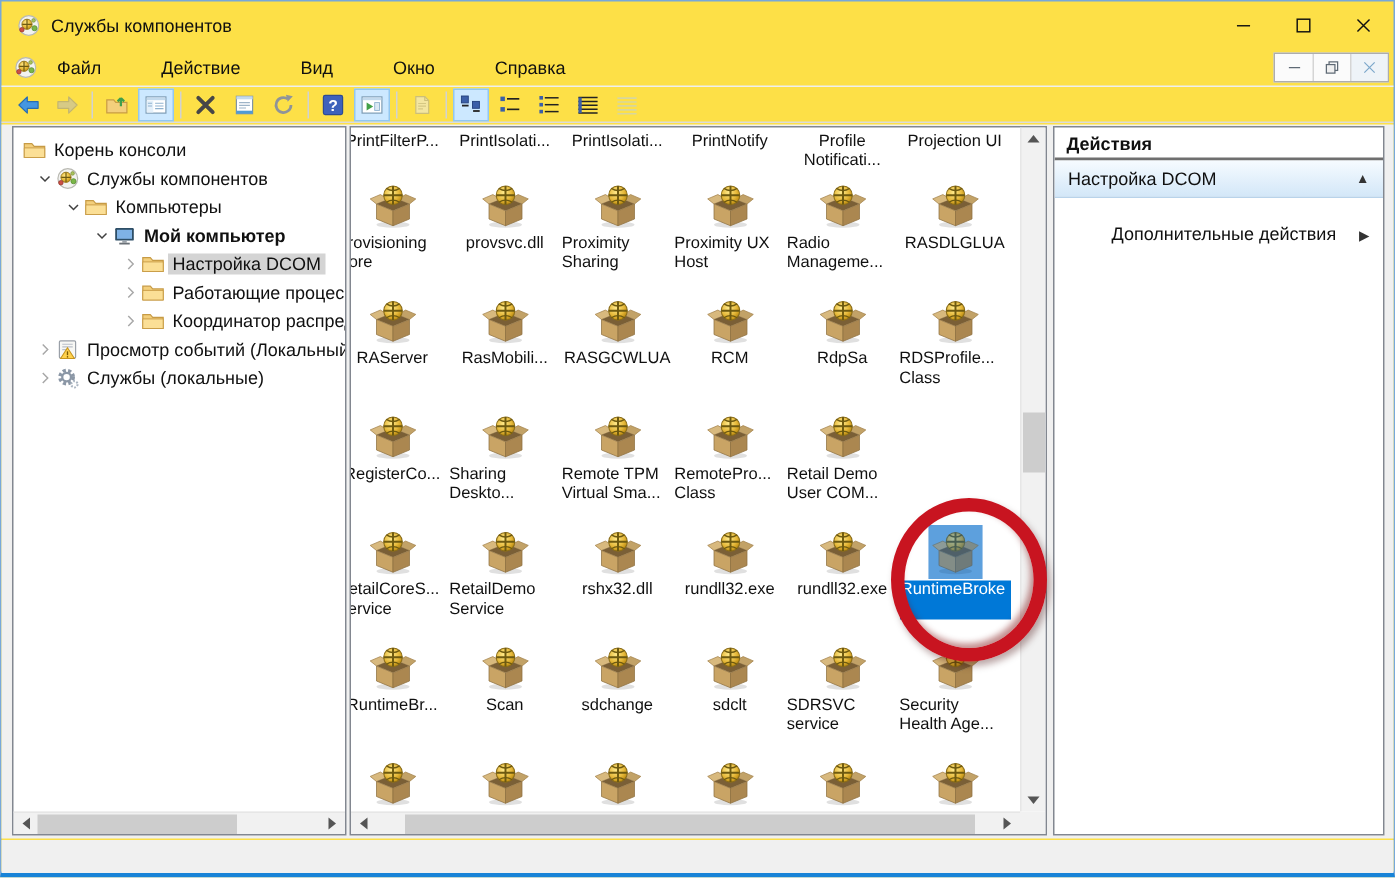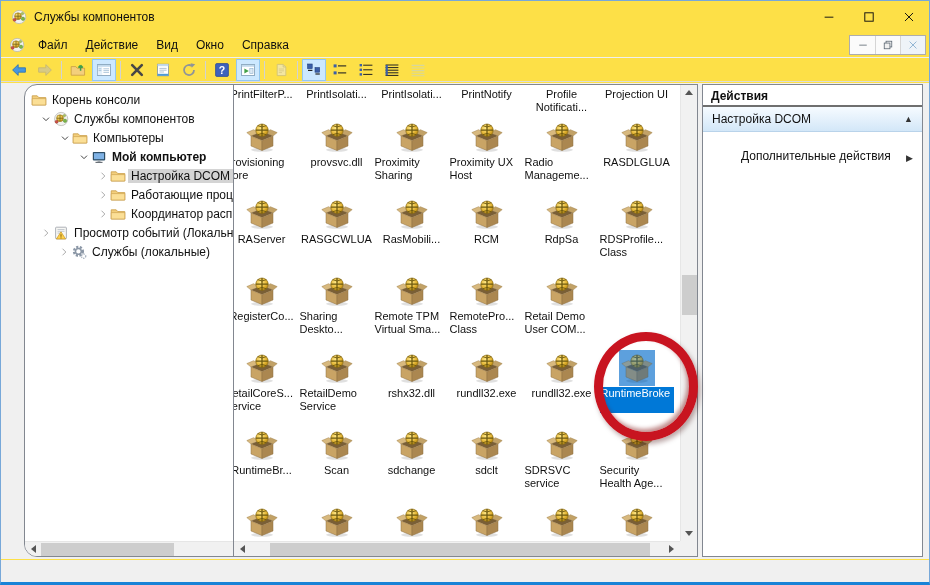--- a/index.html
+++ b/index.html
@@ -15,40 +15,40 @@
   
   .titlebar { height:32px; display:flex; align-items:center; }
   .title-icon { margin:0 7px 0 10px; }
   .title-text { font-size:12px; color:#101010; }
   .win-controls { margin-left:auto; display:flex; height:100%; }
   .wc-btn { width:40px; height:100%; display:flex; align-items:center; justify-content:center; color:#111; }
 
   
   .menubar { height:25px; display:flex; align-items:center; border-bottom:1px solid #efefef; }
   .menu-appicon { margin:0 4px 0 8px; }
-  #menu-items { display:flex; }
+  #menu-items { display:flex;gap:22px; }
   .menu-item { padding:3px 9px; font-size:12px; color:#101010; }
   #mdi-group { margin-left:auto; margin-right:3px; display:flex; border:1px solid #adadad; background:#fbfbfb; }
   .mdi-btn { width:25px; height:18px; display:flex; align-items:center; justify-content:center;
     color:#5f6a75; border-left:1px solid #d5d5d5; }
   .mdi-btn:first-child { border-left:none; }
   .mdi-btn.mdi-close { color:#7fa9cc; background:#eef3f8; }
 
   
   .toolbar { height:24px; display:flex; align-items:center; padding-left:5px; border-bottom:1px solid #dcdcdc; }
   .tb-btn { width:24px; height:22px; display:flex; align-items:center; justify-content:center;
     margin:0 1px; border:1px solid transparent; }
   .tb-btn.active { background:#cce8ff; border-color:#92c7f0; }
   .tb-btn.disabled { opacity:.55; }
   .tb-sep { width:1px; height:18px; background:#d2d2d2; margin:0 3px; }
 
   
   .workspace { position:absolute; left:0; top:82px; width:100%; height:476px; background:#f0f0f0; }
   .panel { position:absolute; top:1px; background:#fff; border:1px solid #828790; overflow:hidden; }
-  .tree-panel   { left:23px;   width:223px; height:473px;border-radius:13px; }
+  .tree-panel   { left:7px;   width:223px; height:473px; }
   .list-panel   { left:232px; width:465px; height:473px; }
   .actions-panel{ left:701px; width:221px; height:473px; }
   .statusbar { position:absolute; left:0; top:477px; width:100%; height:22px; background:#f0f0f0; }
 
   
   #tree { padding-top:5px; }
   .tree-row { height:19px; display:flex; align-items:center; white-space:nowrap; font-size:12px; color:#101010; }
   .expander { width:14px; display:flex; justify-content:center; flex:none; }
   .ticon { width:18px; flex:none; }
   .tlabel { padding:0 3px; }
@@ -481,21 +481,21 @@
                 <use href="#sym-chev-closed"></use>
               </svg>
             </span>
             <span class="ticon">
               <svg class="i16">
                 <use href="#sym-eventvwr"></use>
               </svg>
             </span>
             <span class="tlabel">Просмотр событий (Локальный)</span>
           </div>
-          <div class="tree-row" style="padding-left: 14px; margin-left: 18px;">
+          <div class="tree-row" style="padding-left: 14px;">
             <span class="expander">
               <svg class="i12">
                 <use href="#sym-chev-closed"></use>
               </svg>
             </span>
             <span class="ticon">
               <svg class="i16">
                 <use href="#sym-services"></use>
               </svg>
             </span>
@@ -582,29 +582,29 @@
                   </svg>
                 </span>
                 <div class="glabel">RAServer</div>
               </div>
               <div class="gcell">
                 <span class="icon-box">
                   <svg class="i32">
                     <use href="#sym-dcombox"></use>
                   </svg>
                 </span>
+                <div class="glabel">RasMobili...</div>
+              </div>
+              <div class="gcell">
+                <span class="icon-box">
+                  <svg class="i32">
+                    <use href="#sym-dcombox"></use>
+                  </svg>
+                </span>
                 <div class="glabel">RASGCWLUA</div>
-              </div>
-              <div class="gcell">
-                <span class="icon-box">
-                  <svg class="i32">
-                    <use href="#sym-dcombox"></use>
-                  </svg>
-                </span>
-                <div class="glabel">RasMobili...</div>
               </div>
               <div class="gcell">
                 <span class="icon-box">
                   <svg class="i32">
                     <use href="#sym-dcombox"></use>
                   </svg>
                 </span>
                 <div class="glabel">RCM</div>
               </div>
               <div class="gcell">

